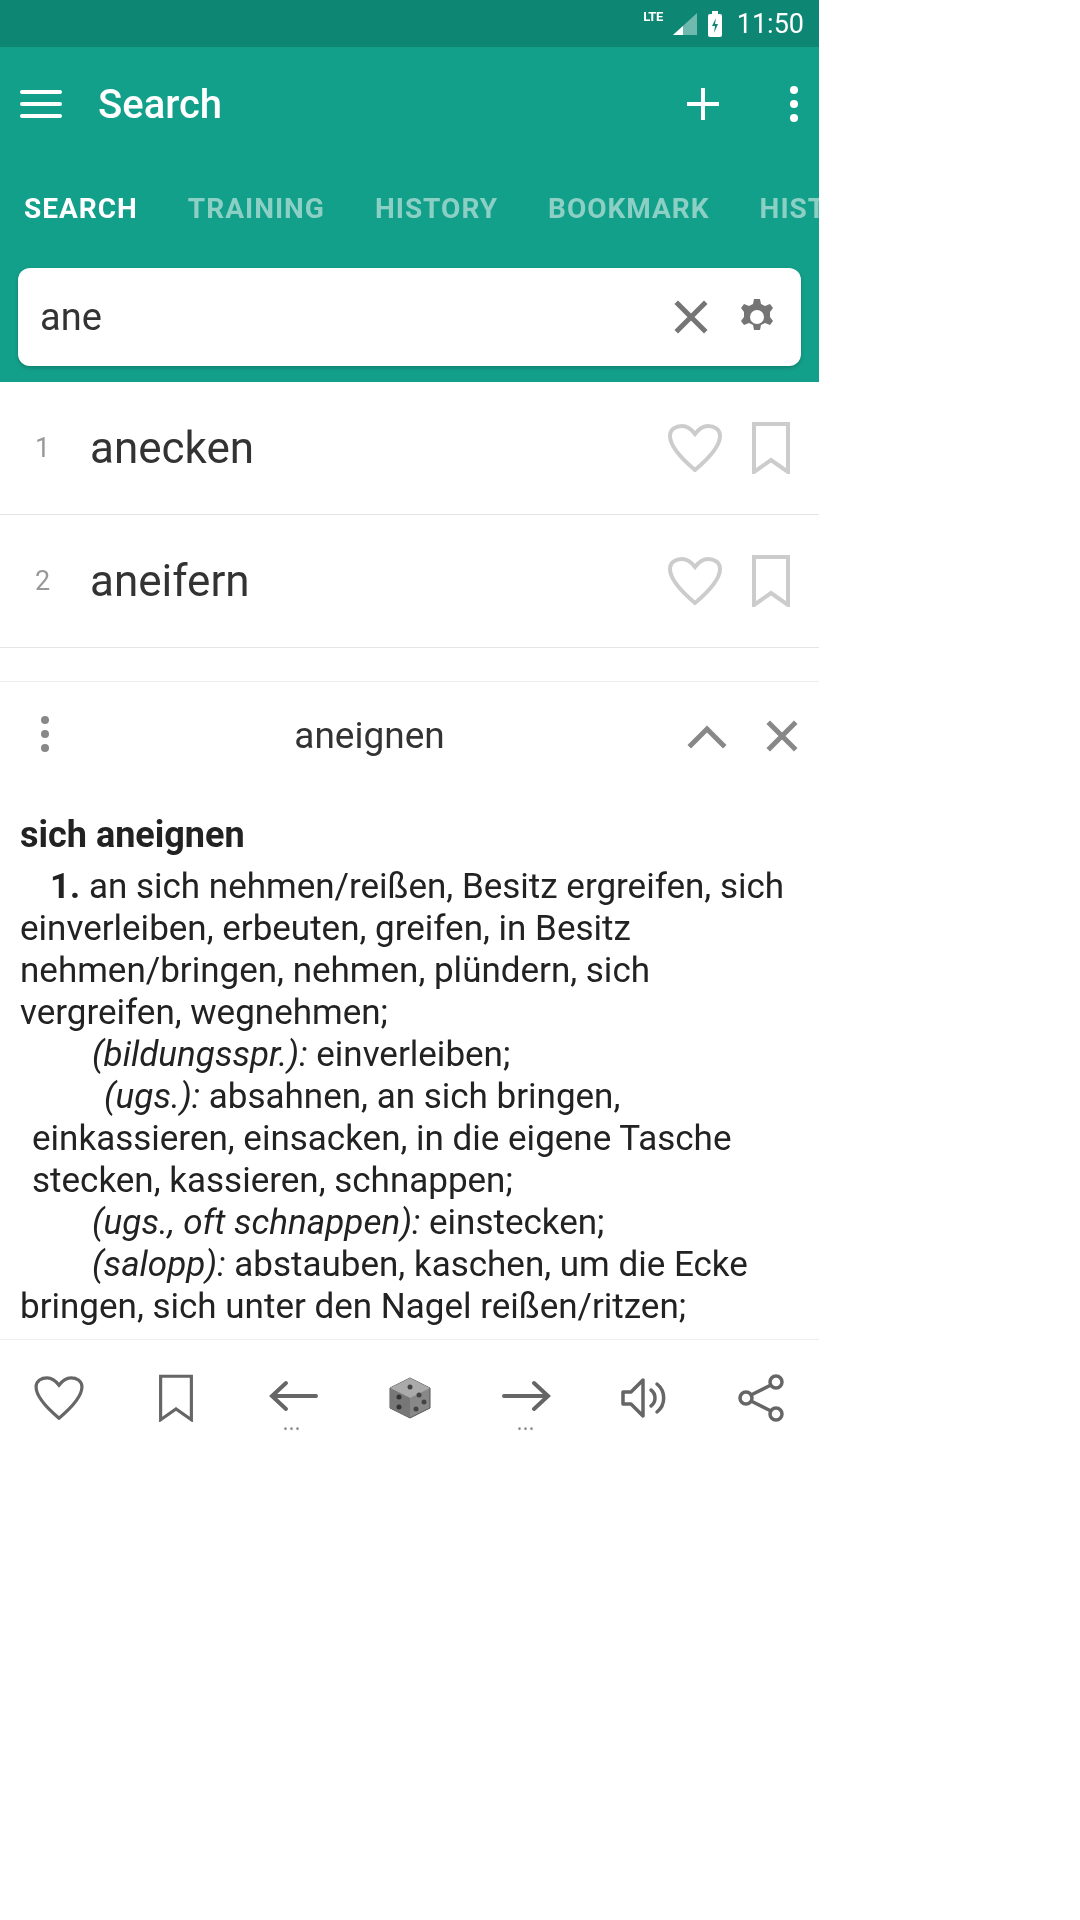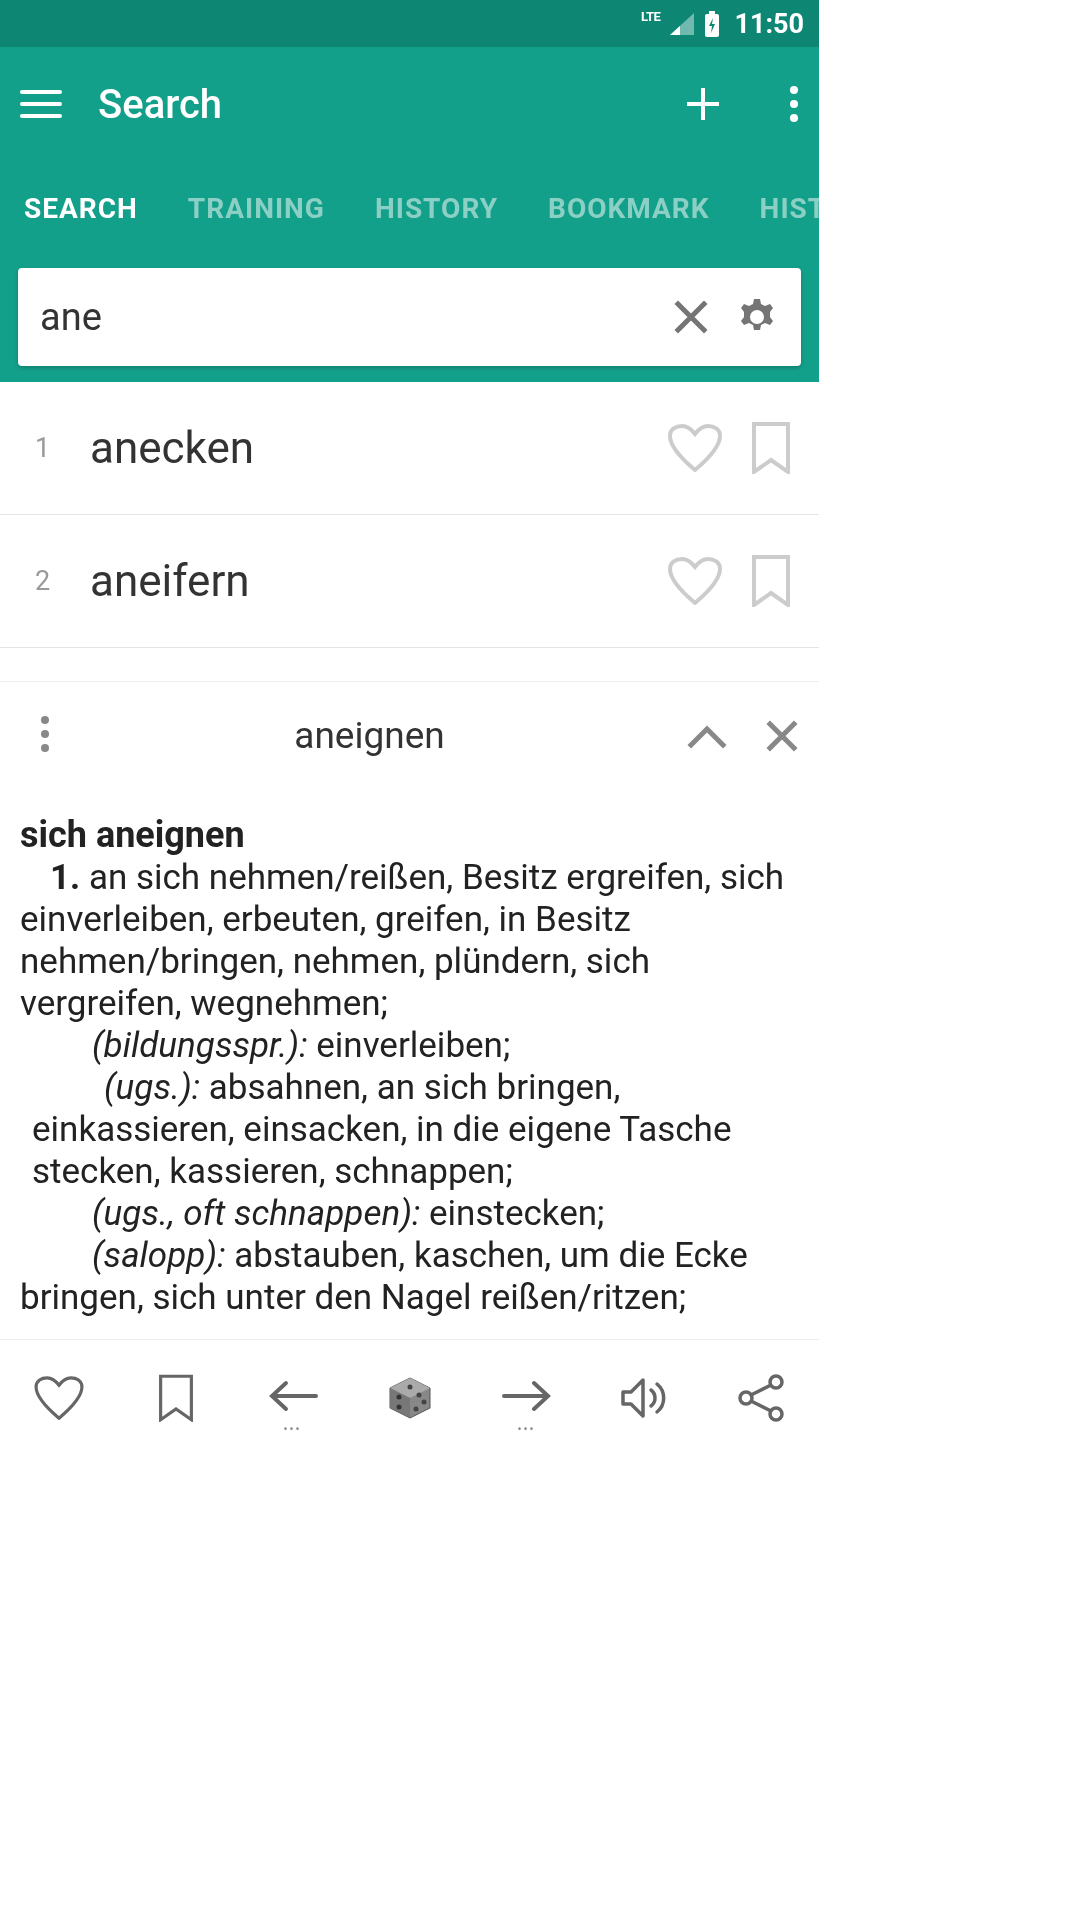--- a/index.html
+++ b/index.html
@@ -13,38 +13,38 @@
 .hamburger { width: 42px; height: 42px; display: flex; flex-direction: column; justify-content: center; gap: 8px; }
 .hamburger span { display: block; height: 4px; background: #fff; border-radius: 2px; }
 .app-title { color: #fff; font-size: 40px; font-weight: 500; flex: 1; }
 .plus-icon, .dots-icon { color: #fff; display: flex; align-items: center; justify-content: center; }
 
 .tab-bar { background: #13a08b; height: 94px; display: flex; align-items: center; padding-left: 24px; gap: 50px; overflow: hidden; }
 .tab { color: #8cd0c5; font-size: 28px; font-weight: 700; letter-spacing: 1px; white-space: nowrap; }
 .tab.active { color: #fff; }
 
 .search-wrap { background: #13a08b; padding: 13px 18px 16px; }
-.search-box { background: #fff; border-radius: 4px; height: 98px; display: flex; align-items: center; padding: 0 22px; box-shadow: 0 2px 4px rgba(0,0,0,0.2); }
+.search-box { background: #fff; border-radius: 12px; height: 98px; display: flex; align-items: center; padding: 0 22px; box-shadow: 0 2px 4px rgba(0,0,0,0.2); }
 .search-input { flex: 1; border: none; outline: none; font-size: 38px; font-family: inherit; color: #333; }
 .clear-icon, .gear-icon { width: 44px; height: 44px; display: flex; align-items: center; justify-content: center; color: #777; margin-left: 22px; }
 
 .results { background: #fff; }
 .result-row { display: flex; align-items: center; height: 133px; border-bottom: 1px solid #e4e4e4; padding: 0 20px 0 35px; }
 .result-num { color: #999; font-size: 27px; width: 55px; }
 .result-word { color: #333; font-size: 44px; flex: 1; }
 .heart-icon, .bookmark-icon { width: 56px; height: 56px; display: flex; align-items: center; justify-content: center; margin-left: 20px; }
 
 .article-wrap { background: #fff; margin-top: 33px; }
 .article-header { display: flex; align-items: center; height: 108px; border-top: 1px solid #eee; justify-content: flex-end; }
 .article-menu { width: 90px; display: flex; align-items: center; justify-content: center; }
 .article-title { flex: 1; text-align: center; font-size: 37px; color: #333; padding-right: 20px; }
 .article-collapse, .article-close { width: 75px; height: 75px; display: flex; align-items: center; justify-content: center; color: #888; }
 
 .article-body { padding: 25px 20px 10px; font-size: 35px; line-height: 1.2; color: #222; }
-.article-headword { font-weight: 700; font-size: 36px; margin-bottom: 0; }
+.article-headword { font-weight: 700; font-size: 36px; margin-bottom: 9px; }
 .def-num { font-weight: 700; margin-left: 30px; }
 .def-text { }
 .def-sub-indent { margin-left: 72px; }
 .def-label { font-style: italic; }
 
 .bottom-bar { position: absolute; bottom: 0; left: 0; right: 0; height: 117px; background: #fff; display: flex; align-items: center; justify-content: space-around; border-top: 1px solid #eee; }
 .bottom-btn { width: 60px; height: 60px; display: flex; flex-direction: column; align-items: center; justify-content: center; color: #555; position: relative; }
 .bottom-btn .dots-below { position: absolute; bottom: -8px; font-size: 12px; letter-spacing: 2px; color: #888; }
 </style>
 </head>
@@ -58,21 +58,21 @@
         <path d="M0 22 L10 22 L10 13 Z" fill="#fff"></path>
       </svg>
   </span>
   <span class="battery-icon">
     <svg width="16" height="26" viewBox="0 0 16 26">
         <rect x="5" y="0" width="6" height="3" fill="#fff"></rect>
         <rect x="1" y="3" width="14" height="23" rx="2" fill="#fff"></rect>
         <path d="M9 7 L5 15 L8 15 L7 22 L11 13 L8 13 Z" fill="#0e8674"></path>
       </svg>
   </span>
-  <span style="font-size:27px;font-weight:700;margin-left:4px;">11:50</span>
+  <span style="font-size:27px;font-weight:400;margin-left:4px;">11:50</span>
 </div>
 
 <div class="app-bar">
   <div class="hamburger">
     <span></span>
       <span></span>
       <span></span>
   </div>
   <div class="app-title">Search</div>
   <div class="plus-icon">

